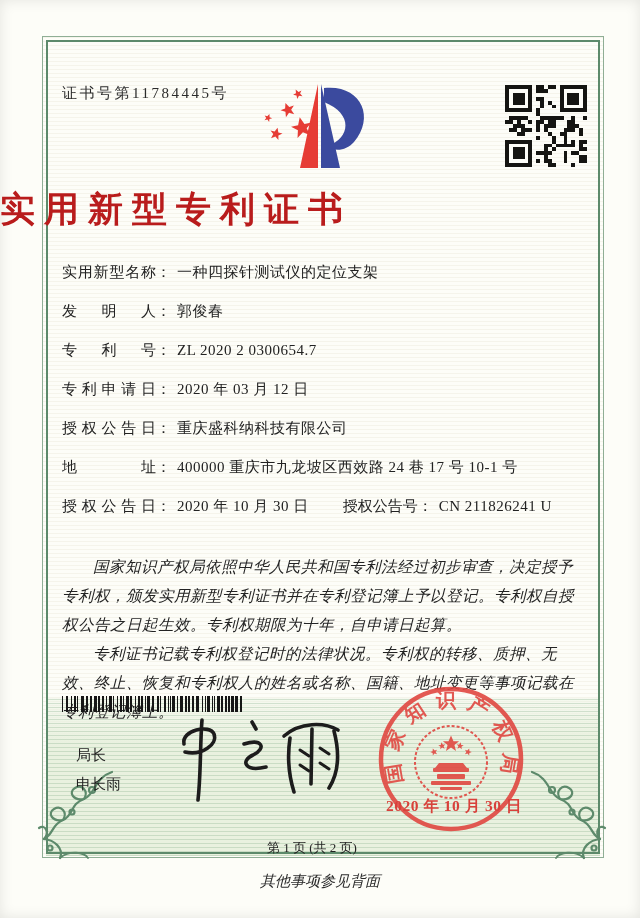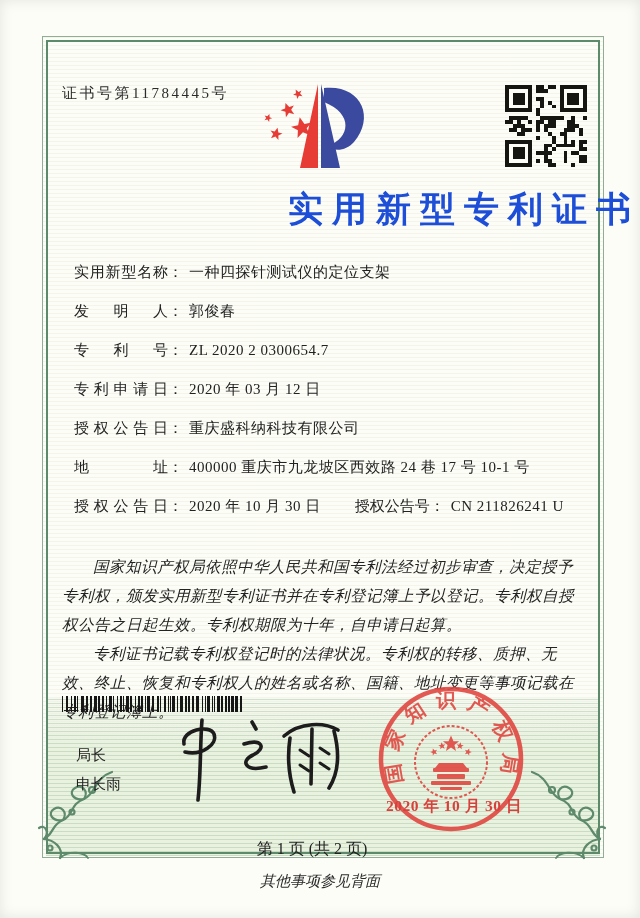--- a/index.html
+++ b/index.html
@@ -31,28 +31,28 @@
     position:absolute; left:3px; top:3px; right:3px; bottom:3px;
     border:2.5px solid #5d8a6b;
   }
   .cert-no {
     position:absolute; left:62px; top:84px;
     font-size:15px; letter-spacing:2.5px; color:#2b2b2b;
   }
   .logo { position:absolute; left:258px; top:80px; }
   .qr   { position:absolute; left:505px; top:85px; width:82px; height:82px; }
   .title {
-    position:absolute; left:0; right:0; top:186px; text-align:right;
-    font-size:35px; font-weight:bold; letter-spacing:9px; color:#1d4ed8;
+    position:absolute; left:0; right:0; top:186px; text-align:left;
+    font-size:35px; font-weight:bold; letter-spacing:9px; color:#b91c1c;
   }
   .fields { position:absolute; left:62px; top:263px; right:52px; font-size:15px; }
   .frow { height:39px; white-space:nowrap; }
   .flabel {
     display:inline-block; width:94px; vertical-align:top;
-    text-align:justify; text-align-last:justify;margin-left:12px;
+    text-align:justify; text-align-last:justify;
   }
   .colon { display:inline-block; }
   .fvalue { margin-left:6px; letter-spacing:0.5px; }
   .grant-pair2 { margin-left:34px; }
   .paras {
     position:absolute; left:62px; top:532px; width:522px;
     font-size:15.5px; line-height:29px; font-style:italic; color:#232323;margin-top:20px;
   }
   .paras p { margin:0; text-indent:2em; letter-spacing:0.5px; }
   .barcode { position:absolute; left:62px; top:696px; width:182px; height:16px; }
@@ -60,21 +60,21 @@
     position:absolute; left:76px; top:740px; font-size:15px; line-height:29px;
     font-family:"Liberation Sans","DejaVu Sans",sans-serif; color:#1e1e1e;
   }
   .signature { position:absolute; left:172px; top:712px; }
   .seal { position:absolute; left:376px; top:686px; }
   .seal-date {
     position:absolute; left:386px; top:796px; width:150px;
     color:#d8413b; font-size:15.5px; font-weight:bold; letter-spacing:0.5px;
     white-space:nowrap;
   }
-  .pageinfo { position:absolute; left:0; right:16px; top:839px; text-align:center; font-size:16px; }
+  .pageinfo { position:absolute; left:0; right:16px; top:839px; text-align:center; font-size:13px; }
   .backnote {
     position:absolute; left:0; right:0; top:872px; text-align:center;
     font-size:15px; font-style:italic; color:#2b2b2b;
   }
   .flourish { position:absolute; pointer-events:none; }
   .flourish-left  { left:36px;  top:768px; }
   .flourish-right { left:528px; top:768px; transform:scaleX(-1); }
 </style>
 </head>
 <body>

